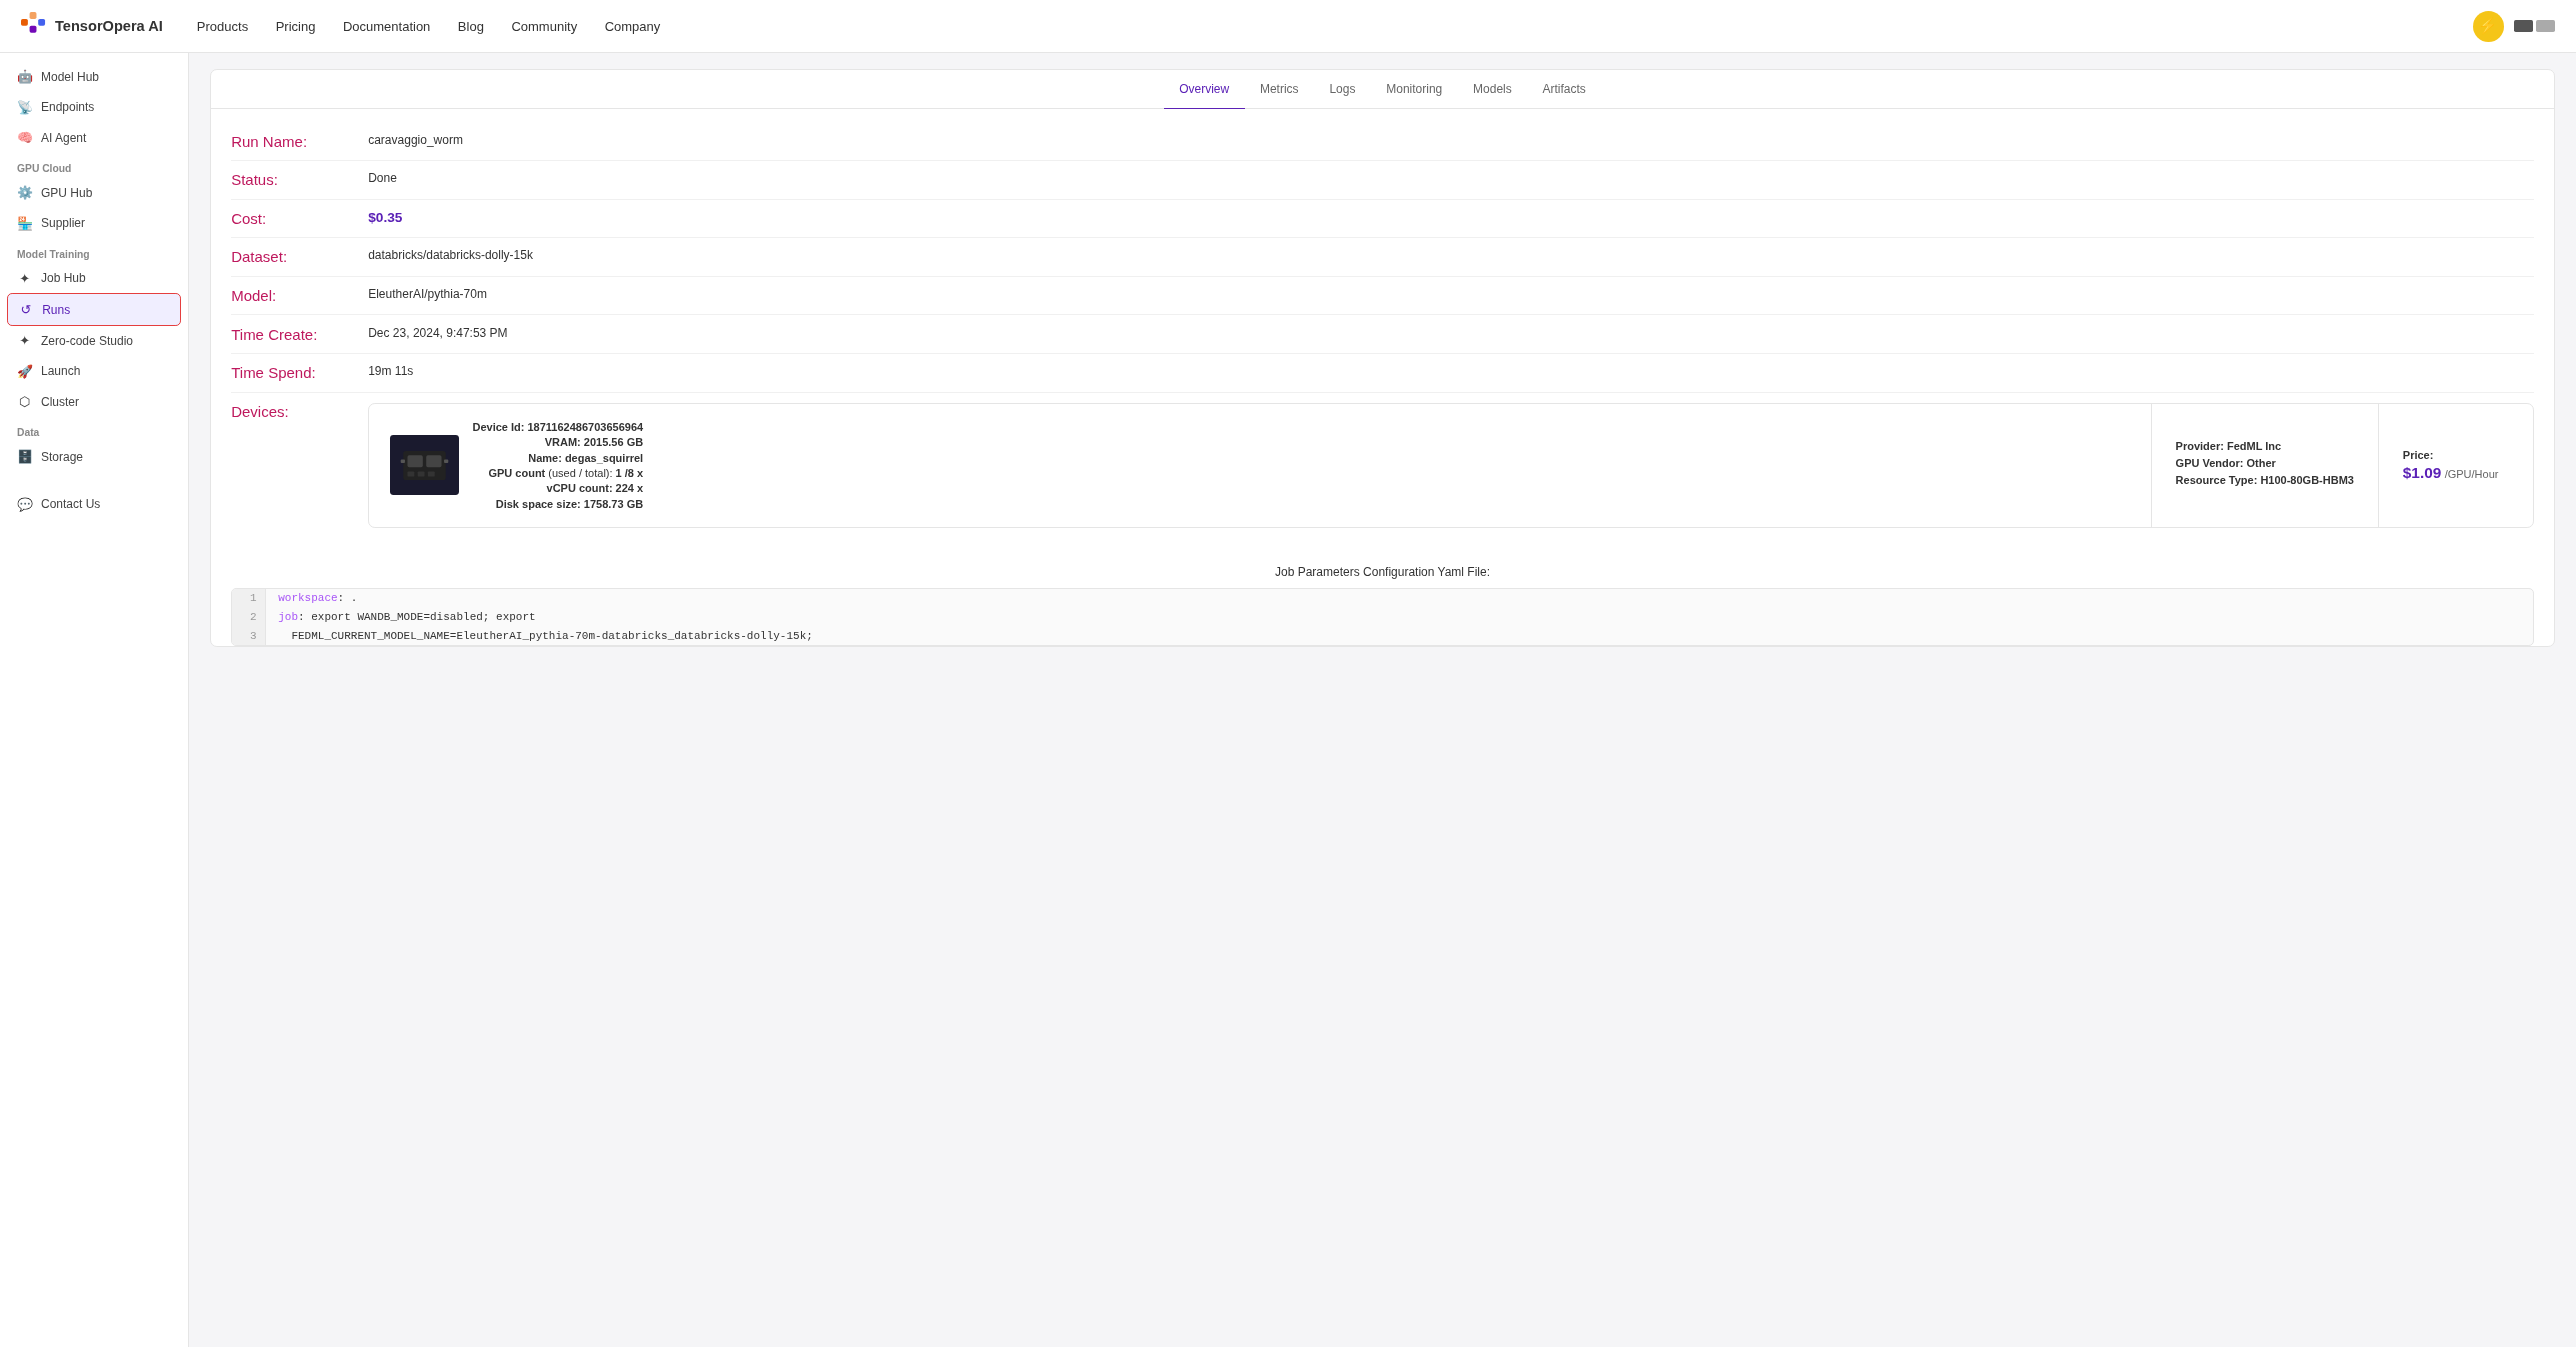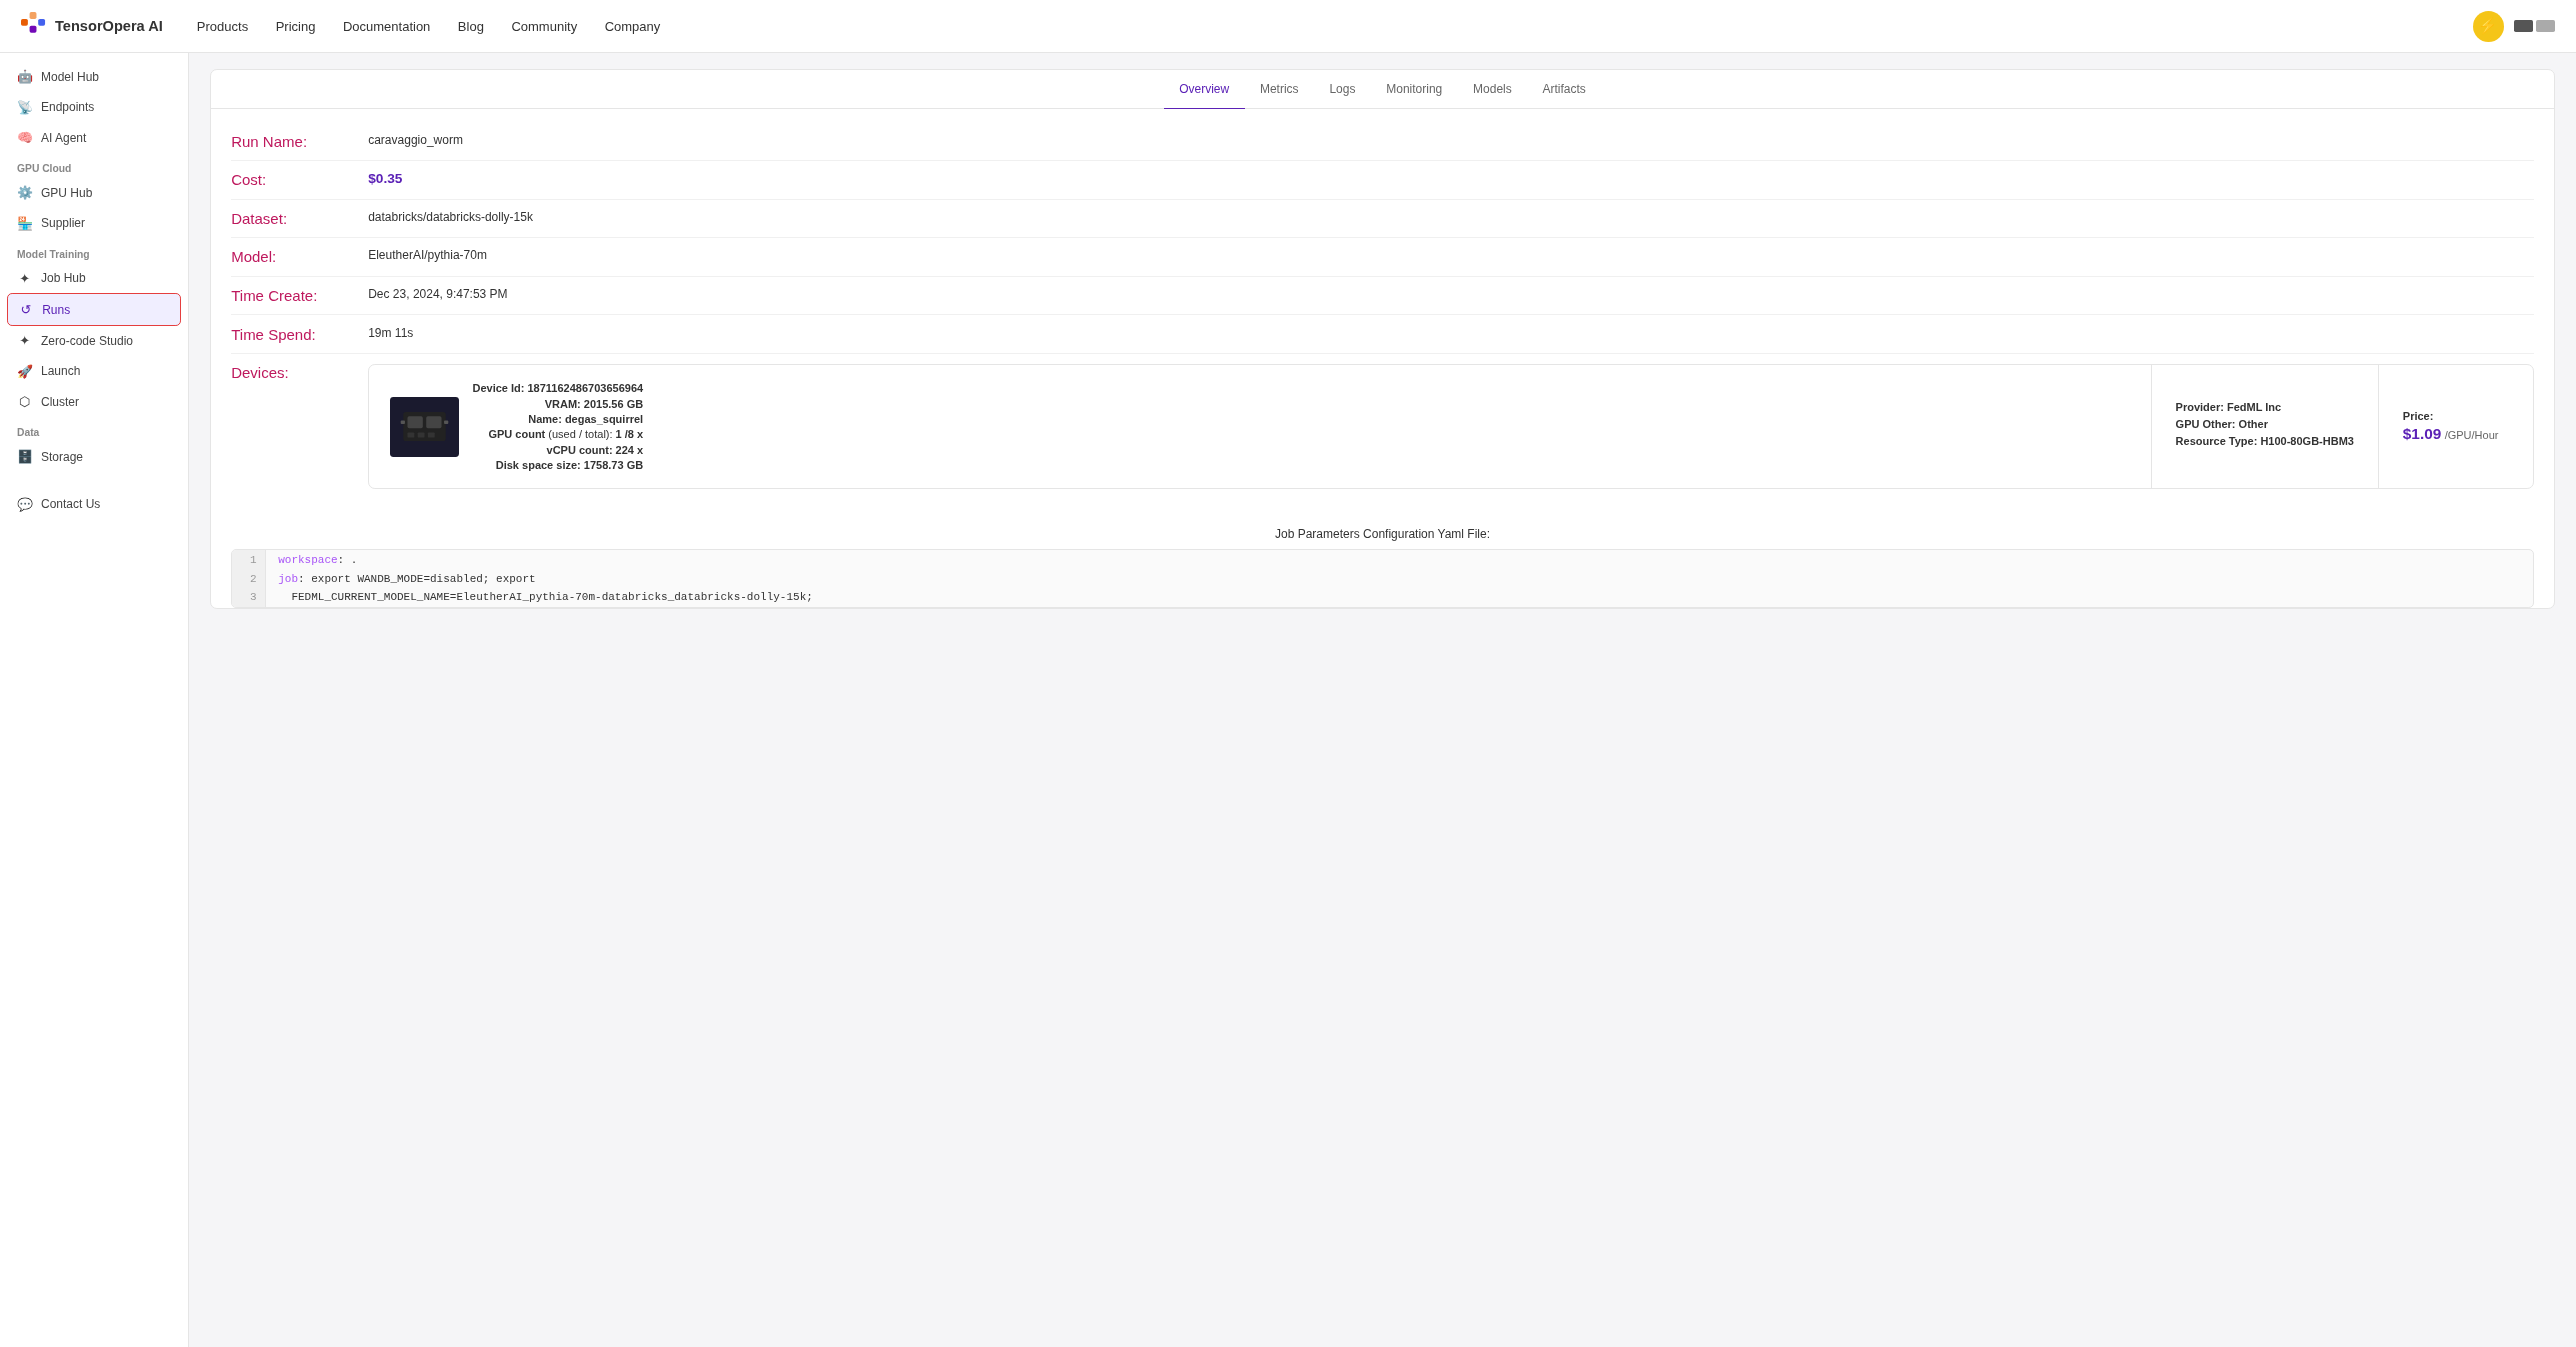--- a/index.html
+++ b/index.html
@@ -197,20 +197,24 @@
         <div class="tab">Models</div>
         <div class="tab">Artifacts</div>
       </div>
 
       <div class="detail-section">
         <div class="detail-row">
           <div class="detail-label">Run Name:</div>
           <div class="detail-value">caravaggio_worm</div>
         </div>
         <div class="detail-row">
+          <div class="detail-label">Status:</div>
+          <div class="detail-value">Done</div>
+        </div>
+        <div class="detail-row">
           <div class="detail-label">Cost:</div>
           <div class="detail-value cost">$0.35</div>
         </div>
         <div class="detail-row">
           <div class="detail-label">Dataset:</div>
           <div class="detail-value">databricks/databricks-dolly-15k</div>
         </div>
         <div class="detail-row">
           <div class="detail-label">Model:</div>
           <div class="detail-value">EleutherAI/pythia-70m</div>
@@ -269,21 +273,21 @@
                   </div>
                 </div>
               </div>
               <div class="device-divider"></div>
               <div class="device-middle">
                 <div class="device-middle-item">
                   <span>Provider:</span>
                   <span>FedML Inc</span>
                 </div>
                 <div class="device-middle-item">
-                  <span>GPU Other:</span>
+                  <span>GPU Vendor:</span>
                   <span>Other</span>
                 </div>
                 <div class="device-middle-item">
                   <span>Resource Type:</span>
                   <span>H100-80GB-HBM3</span>
                 </div>
               </div>
               <div class="device-divider"></div>
               <div class="device-right">
                 <div class="device-price-label">Price:</div>

